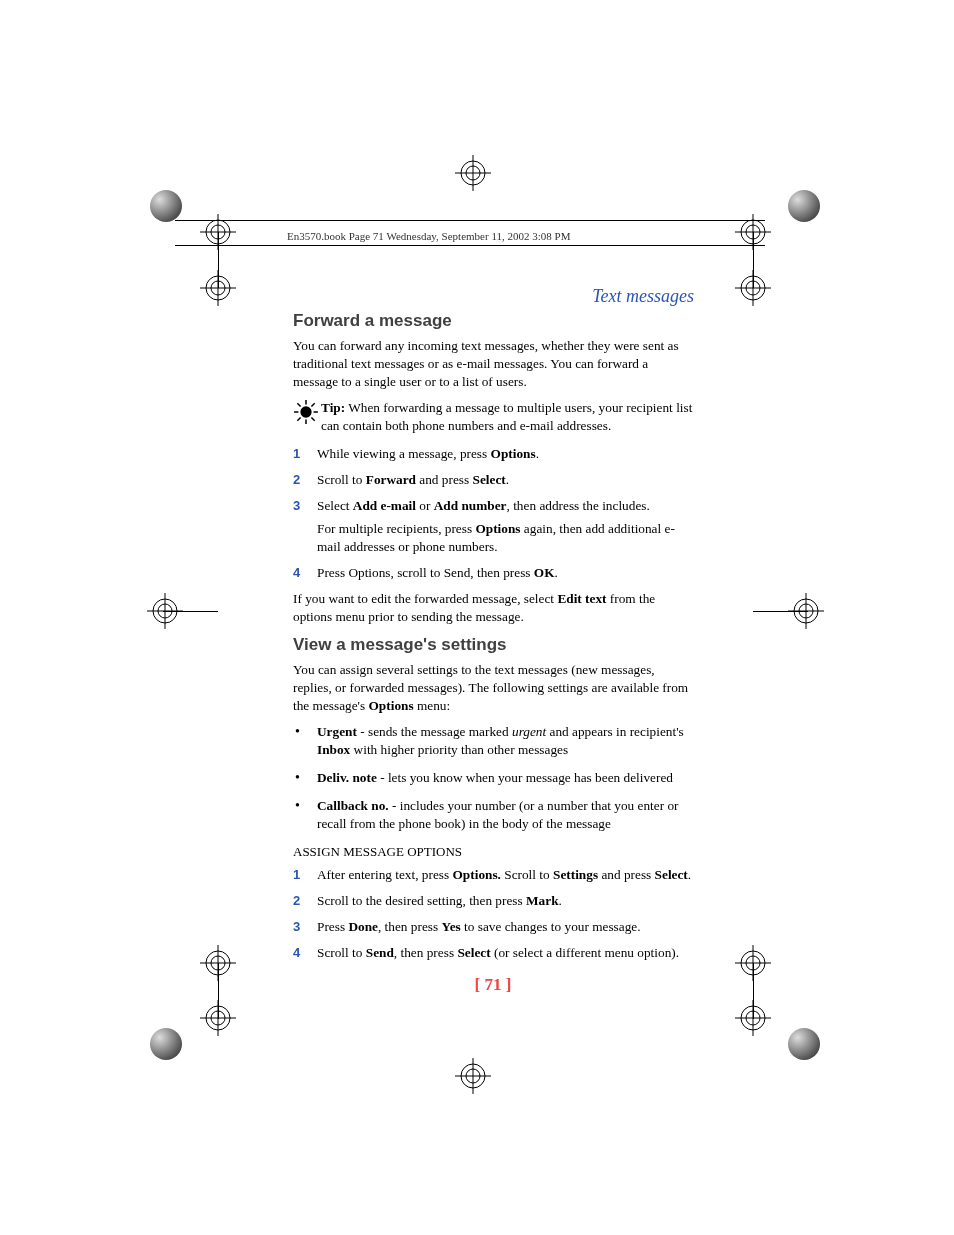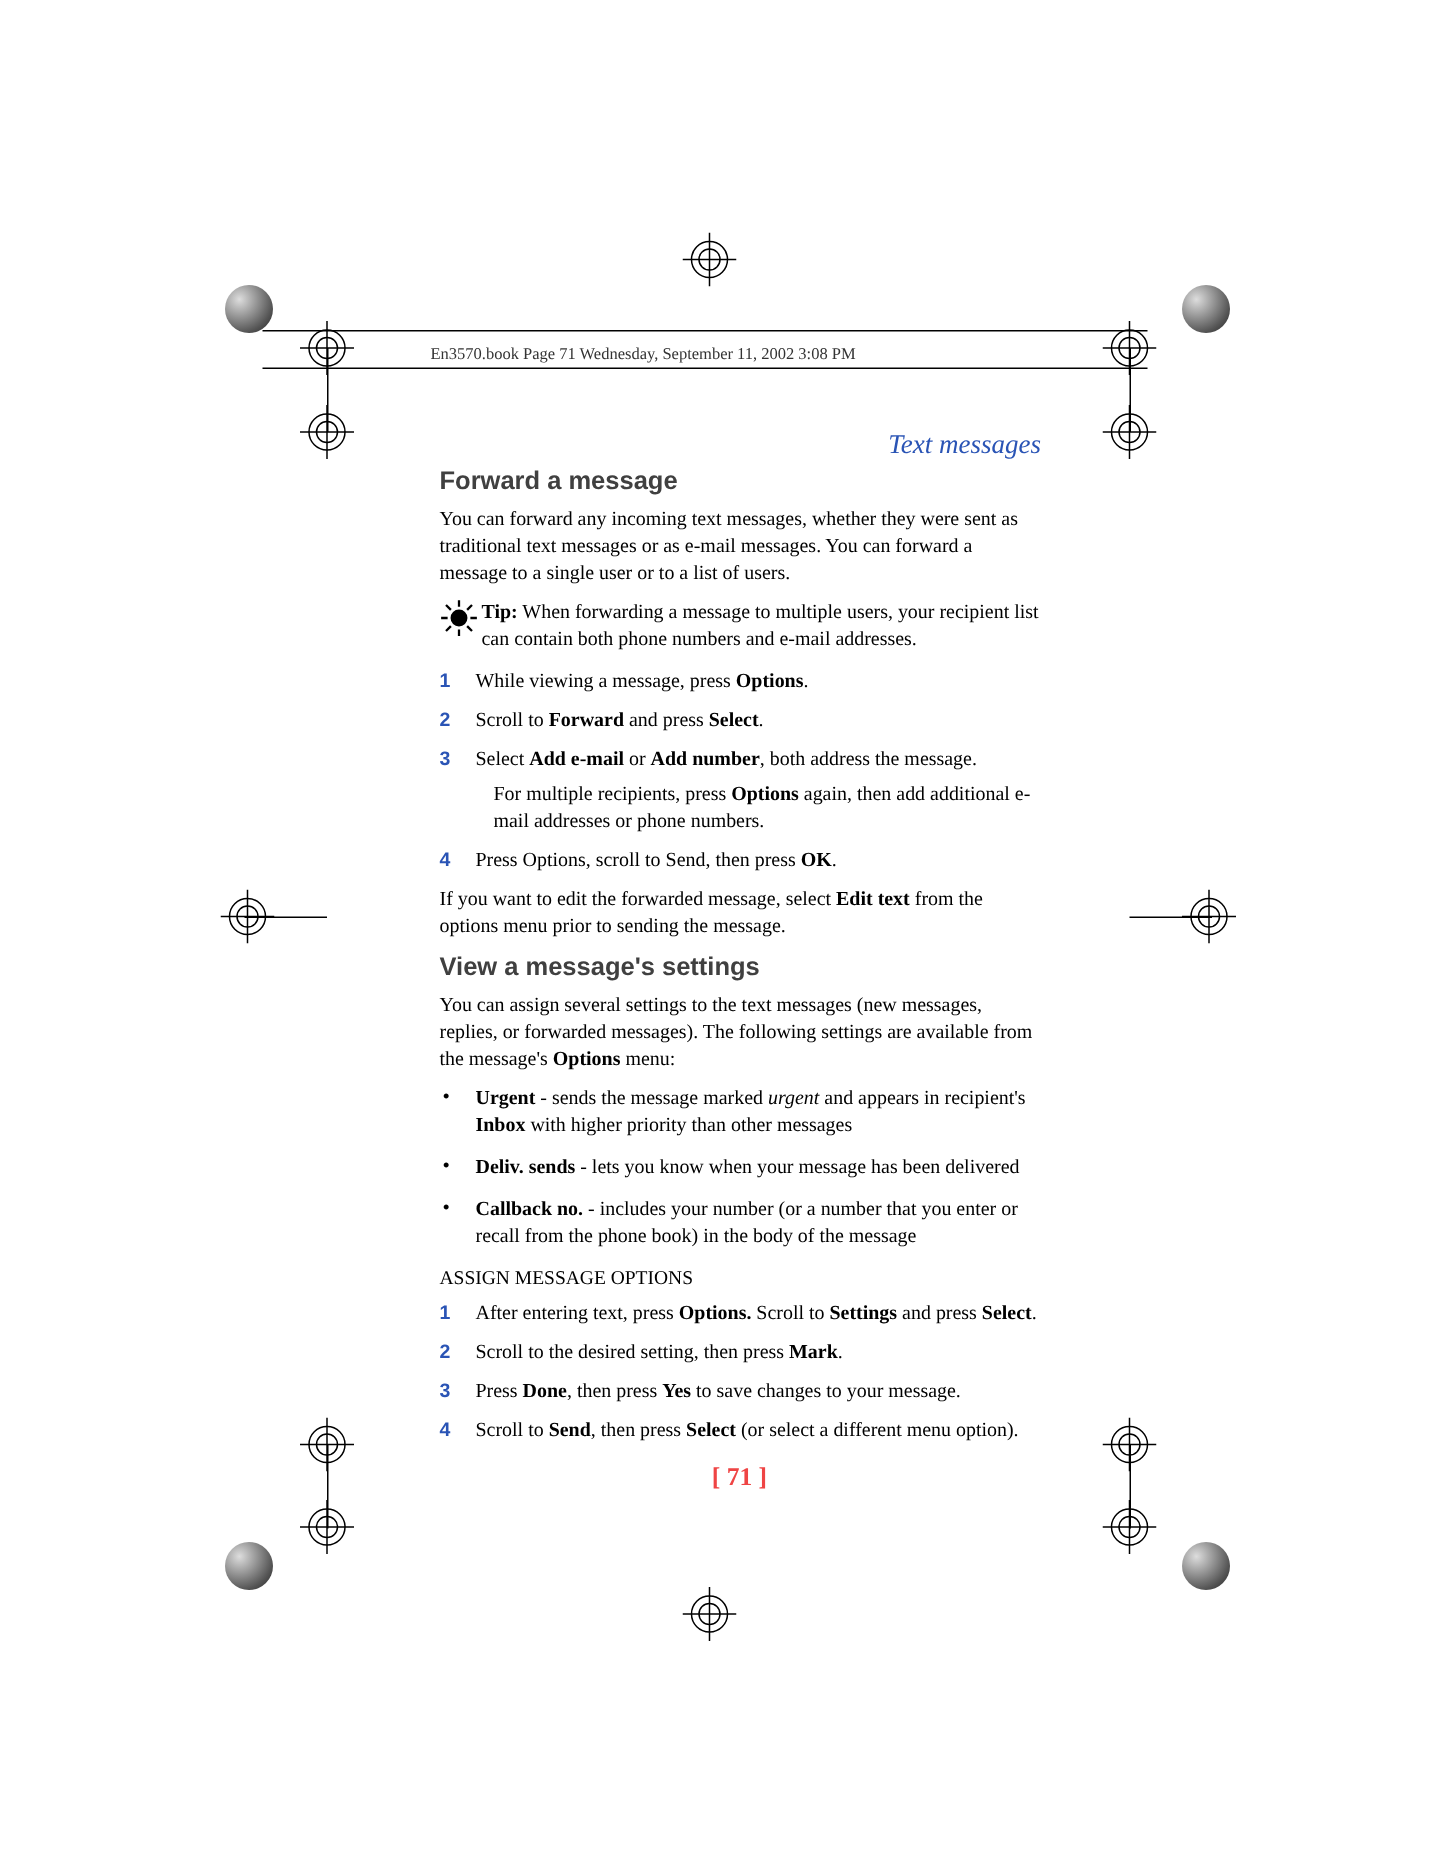--- a/index.html
+++ b/index.html
@@ -121,21 +121,20 @@
   }
   .page-num {
     text-align: center;
     color: #ef4444;
     font-weight: bold;
     font-size: 17px;
     margin-top: 12px;
   }
   .sub-step {
     margin-top: 6px;
-    margin-left: 12px;
   }
   
   .regmark {
     position: absolute;
     width: 36px;
     height: 36px;
   }
   .regmark svg { width: 100%; height: 100%; }
   .sphere {
     position: absolute;
@@ -185,21 +184,21 @@
     <li>
       <span class="num">1</span>
       <span>While viewing a message, press </span><span class="bold">Options</span><span>.</span>
     </li>
     <li>
       <span class="num">2</span>
       <span>Scroll to </span><span class="bold">Forward</span><span> and press </span><span class="bold">Select</span><span>.</span>
     </li>
     <li>
       <span class="num">3</span>
-      <span>Select </span><span class="bold">Add e-mail</span><span> or </span><span class="bold">Add number</span><span>, both address the message.</span>
+      <span>Select </span><span class="bold">Add e-mail</span><span> or </span><span class="bold">Add number</span><span>, then address the includes.</span>
       <div class="sub-step">
         <span>For multiple recipients, press </span><span class="bold">Options</span><span> again, then add additional e-mail addresses or phone numbers.</span>
       </div>
     </li>
     <li>
       <span class="num">4</span>
       <span>Press Options, scroll to Send, then press </span><span class="bold">OK</span><span>.</span>
     </li>
   </ol>
 
@@ -210,21 +209,21 @@
   <h2 class="blue" style="margin-top:8px;">View a message's settings</h2>
   <p>
     <span>You can assign several settings to the text messages (new messages, replies, or forwarded messages). The following settings are available from the message's </span><span class="bold">Options</span><span> menu:</span>
   </p>
 
   <ul class="bullist">
     <li>
       <span class="bold">Urgent</span><span> - sends the message marked </span><span class="ital">urgent</span><span> and appears in recipient's </span><span class="bold">Inbox</span><span> with higher priority than other messages</span>
     </li>
     <li>
-      <span class="bold">Deliv. sends</span><span> - lets you know when your message has been delivered</span>
+      <span class="bold">Deliv. note</span><span> - lets you know when your message has been delivered</span>
     </li>
     <li>
       <span class="bold">Callback no.</span><span> - includes your number (or a number that you enter or recall from the phone book) in the body of the message</span>
     </li>
   </ul>
 
   <div class="subhead">ASSIGN MESSAGE OPTIONS</div>
 
   <ol class="numlist">
     <li>

